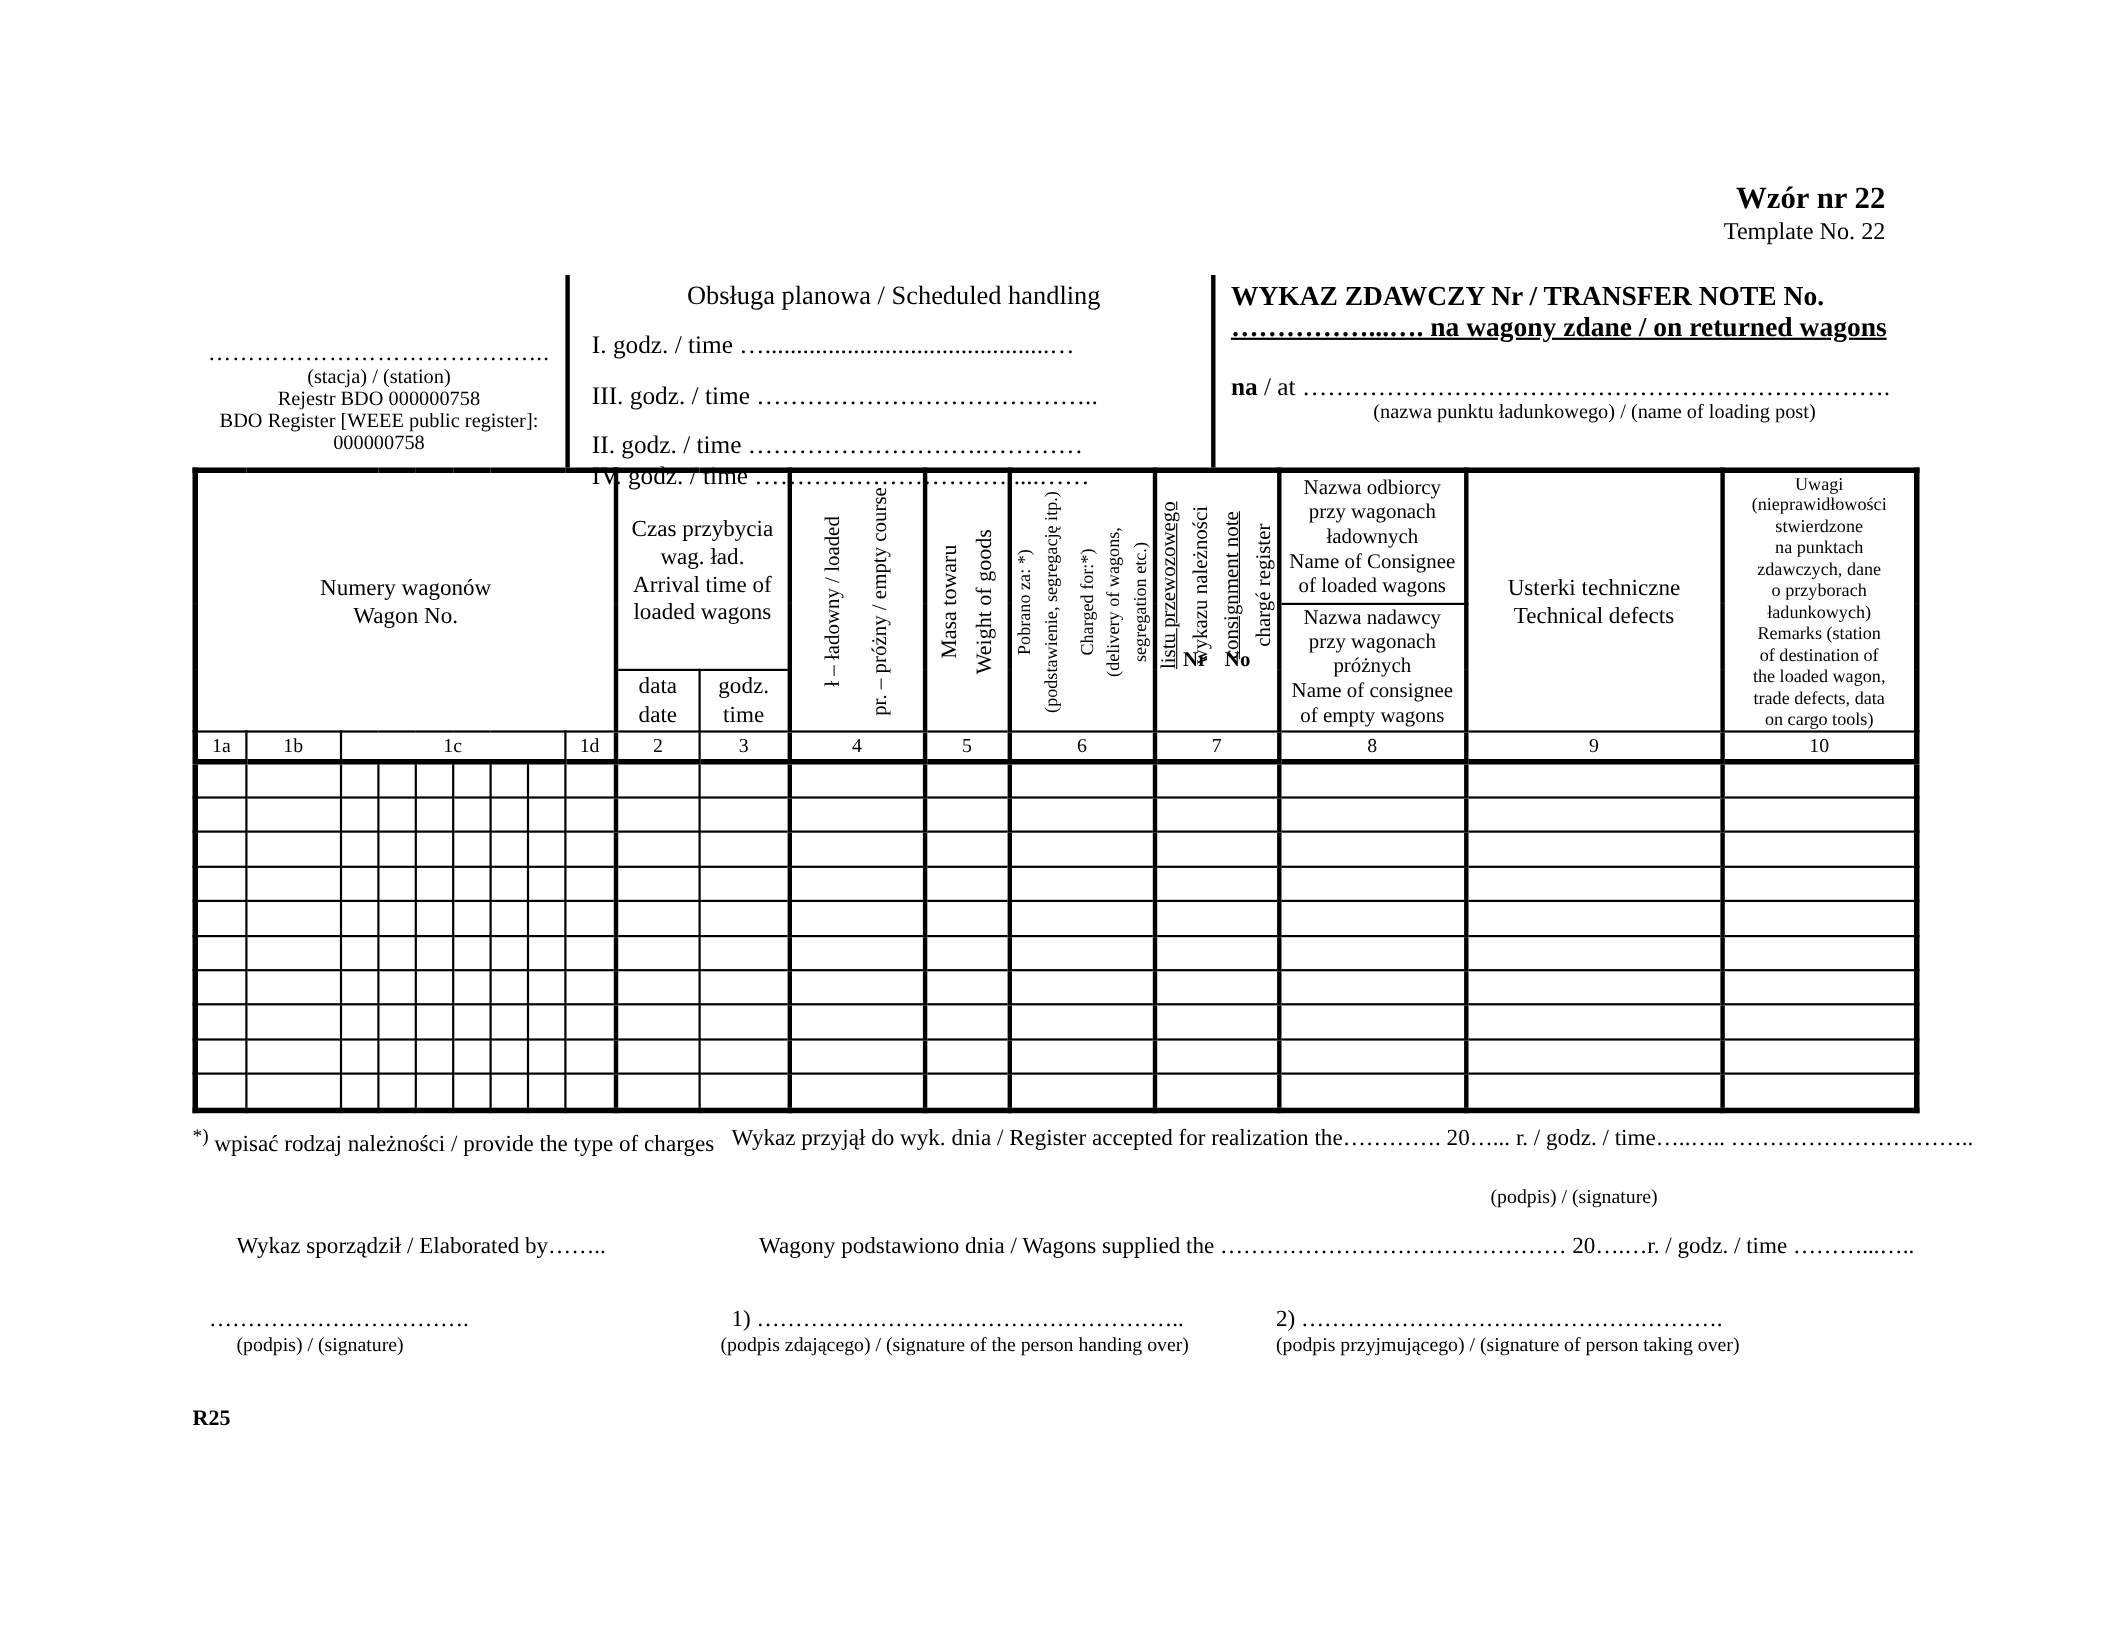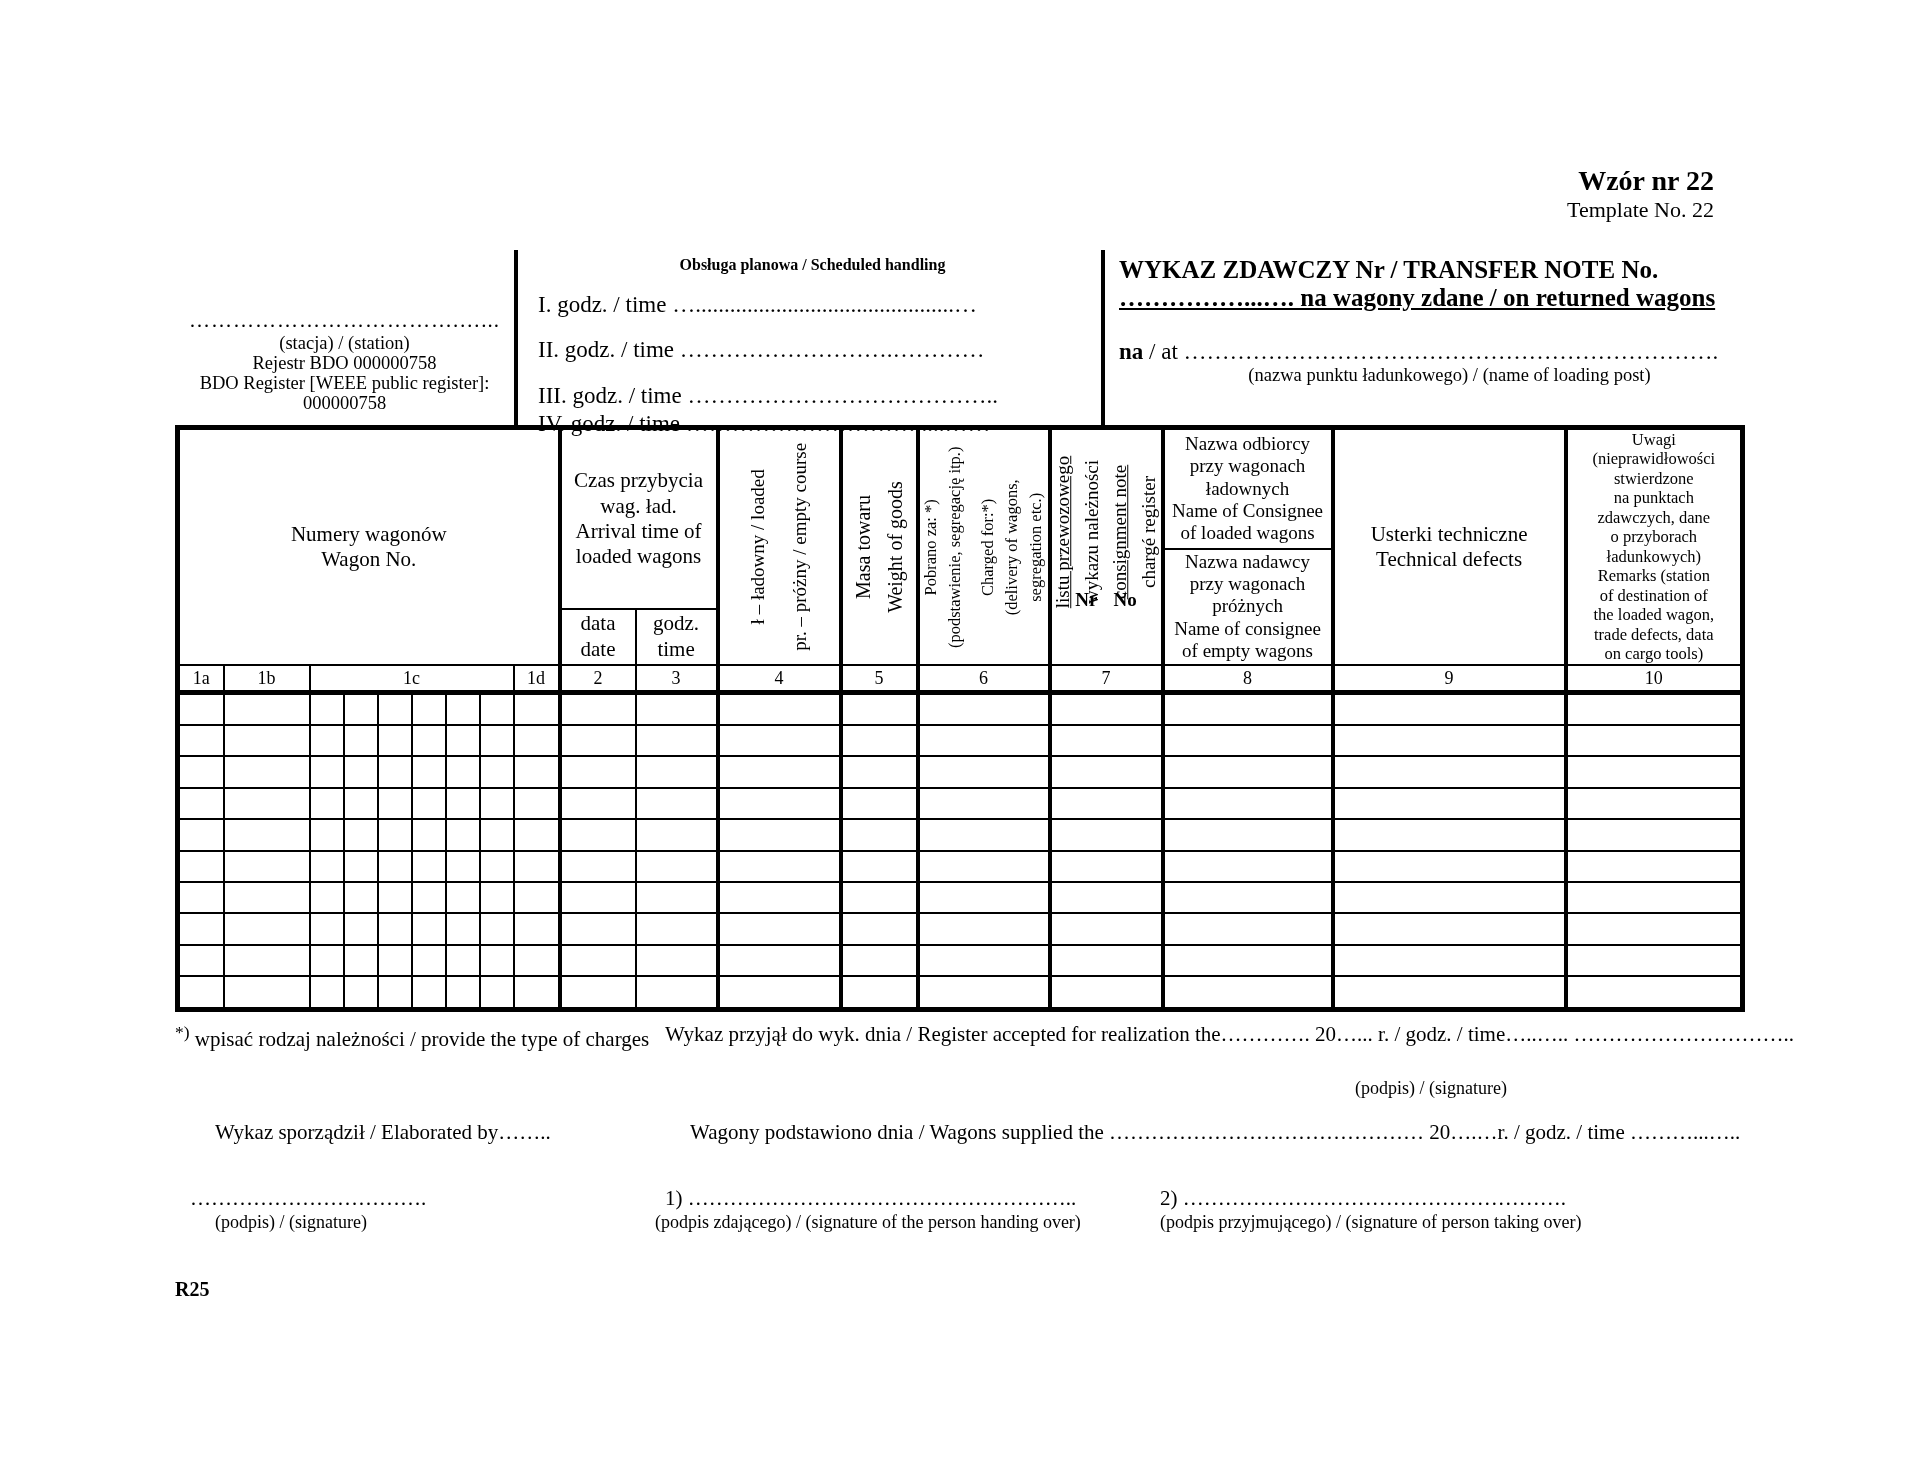--- a/index.html
+++ b/index.html
@@ -10,21 +10,21 @@
   
   .wzor{position:absolute;top:165px;right:206px;text-align:right;line-height:1.15;}
   .wzor .t1{font-size:28px;font-weight:bold;}
   .wzor .t2{font-size:22px;}
   
   .hdr-band{position:absolute;left:175px;top:250px;width:1565px;height:175px;display:flex;}
   .hdr-left{width:339px;text-align:center;}
   .hdr-left .dots{margin-top:58px;font-size:21px;letter-spacing:1px;white-space:nowrap;}
   .hdr-left .cap{font-size:18.5px;line-height:20px;}
   .hdr-mid{width:591px;border-left:4px solid #000;border-right:4px solid #000;box-sizing:border-box;padding-left:20px;}
-  .hdr-mid .title{font-size:16px;font-weight:bold;text-align:center;margin-top:6px;padding-right:14px;}
+  .hdr-mid .title{font-size:24px;font-weight:normal;text-align:center;margin-top:6px;padding-right:14px;}
   .hdr-mid .gl{font-size:23px;white-space:nowrap;}
   .g1{margin-top:18px;} .g2{margin-top:19px;} .g3{margin-top:20px;} .g4{margin-top:2px;}
   .hdr-right{flex:1;padding-left:14px;}
   .hdr-right .t1{font-size:25px;font-weight:bold;margin-top:6px;white-space:nowrap;}
   .hdr-right .t2{font-size:25px;font-weight:bold;white-space:nowrap;text-decoration:underline;}
   .hdr-right .at{font-size:23px;margin-top:27px;white-space:nowrap;}
   .hdr-right .cap{font-size:18.5px;text-align:center;padding-left:40px;}
   
   table.wagon{position:absolute;left:175px;top:425px;border-collapse:collapse;table-layout:fixed;width:1565px;}
   table.wagon{border:5px solid #000;}
@@ -66,22 +66,22 @@
     <div class="hdr-left">
       <div class="dots">……………………………….…...</div>
       <div class="cap">(stacja) / (station)</div>
       <div class="cap">Rejestr BDO 000000758</div>
       <div class="cap">BDO Register [WEEE public register]:</div>
       <div class="cap">000000758</div>
     </div>
     <div class="hdr-mid">
       <div class="title">Obsługa planowa / Scheduled handling</div>
       <div class="gl g1">I. godz. / time ….............................................…</div>
+      <div class="gl g3">III. godz. /  time …………………………………..</div>
       <div class="gl g2">II. godz. /  time ……………………….…………</div>
-      <div class="gl g3">III. godz. /  time …………………………………..</div>
       <div class="gl g4">IV. godz. /  time ………………………….....……</div>
     </div>
     <div class="hdr-right">
       <div class="t1">WYKAZ ZDAWCZY Nr / TRANSFER NOTE No.</div>
       <div class="t2">……………...…. na wagony zdane / on returned wagons</div>
       <div class="at"><b>na</b><span> / at …………………………………………………………….</span></div>
       <div class="cap">(nazwa punktu ładunkowego) / (name of loading post)</div>
     </div>
   </div>
 

